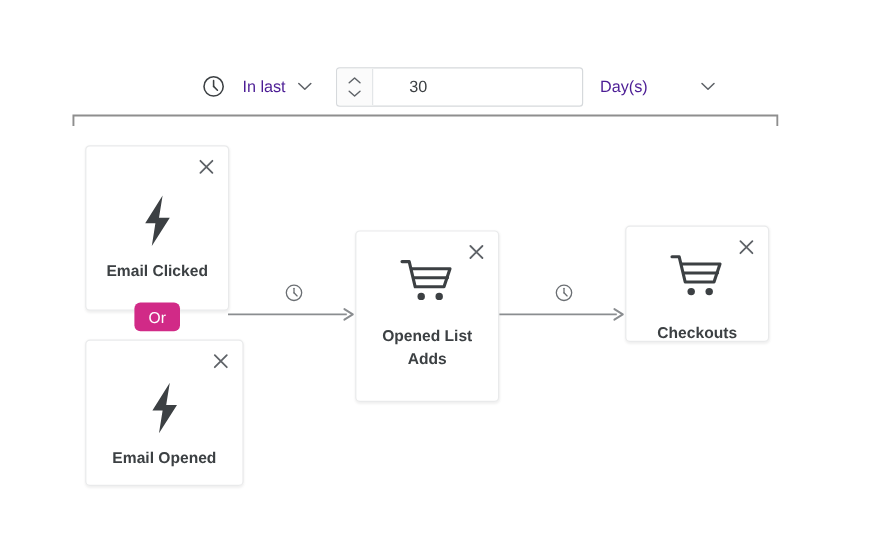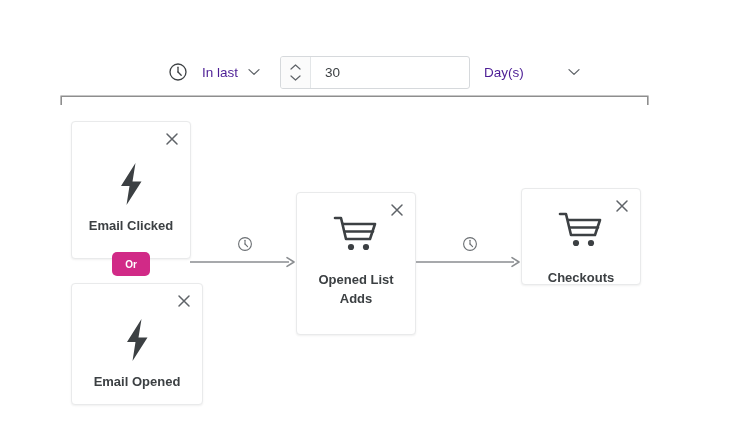--- a/index.html
+++ b/index.html
@@ -54,20 +54,21 @@
   .number-field {
     display: flex;
     align-items: stretch;
     margin-left: 20px;
     height: 33px;
     border: 1px solid #d6d9dc;
     border-radius: 3px;
     background: #ffffff;
     box-sizing: border-box;
     overflow: hidden;
+    gap: 16px;
   }
   .stepper {
     width: 30px;
     border-right: 1px solid #e3e6e8;
     background: #fbfbfb;
     display: flex;
     flex-direction: column;
     align-items: center;
     justify-content: center;
     gap: 5px;
@@ -156,22 +157,22 @@
   .or-badge {
     position: absolute;
     left: 112px;
     top: 252px;
     width: 38px;
     height: 24px;
     border-radius: 5px;
     display: flex;
     align-items: center;
     justify-content: center;
-    font-size: 10px;
-    font-weight: bold;
+    font-size: 13px;
+    font-weight: normal;
     color: #ffffff;
     cursor: pointer;
     box-sizing: border-box;
   }
 
   
   .arrow {
     position: absolute;
     height: 12px;
   }

